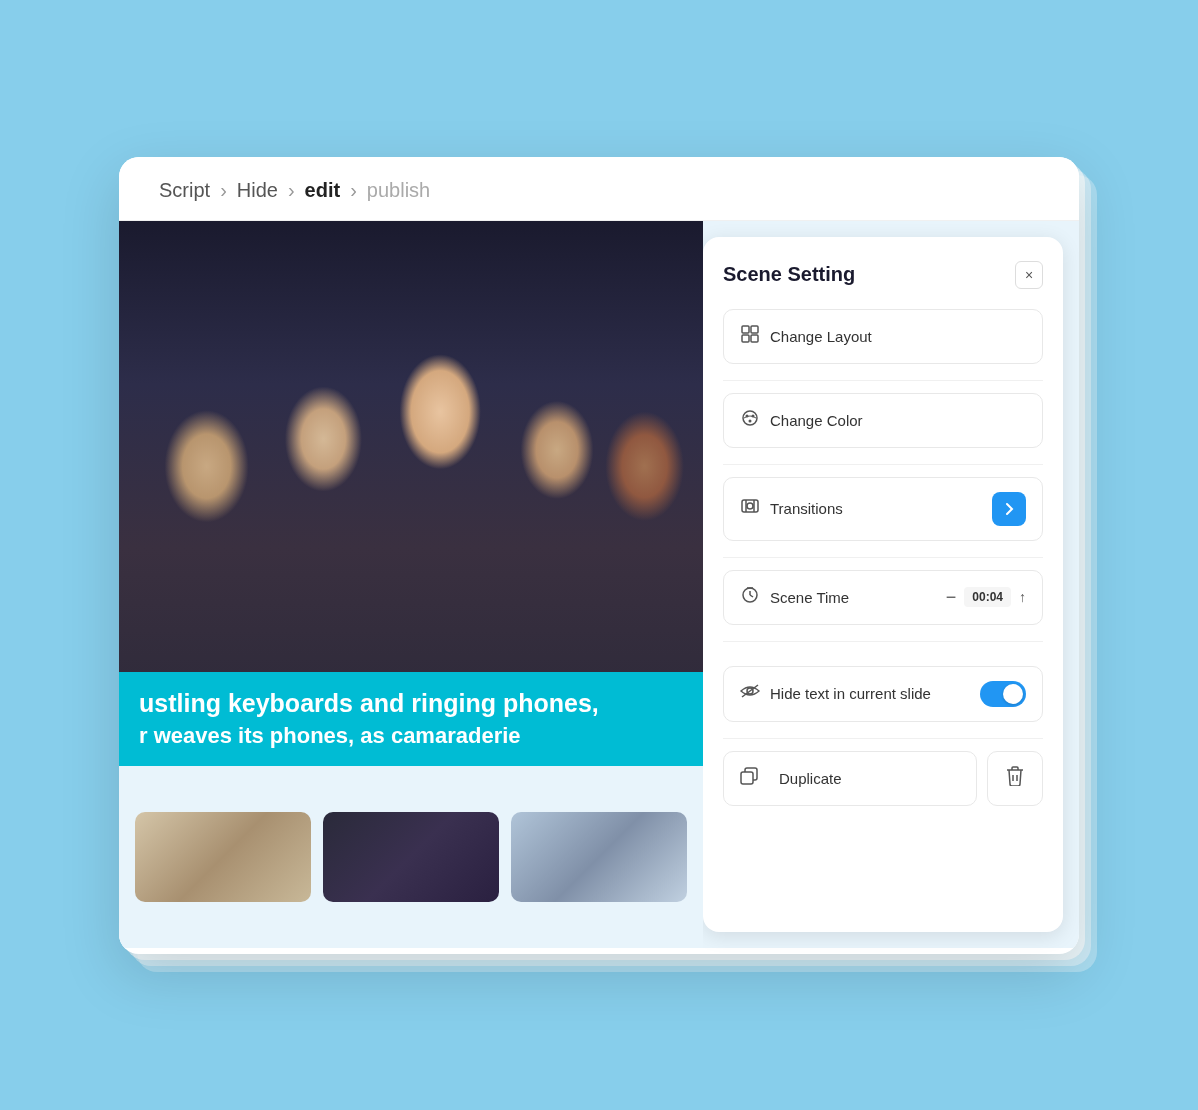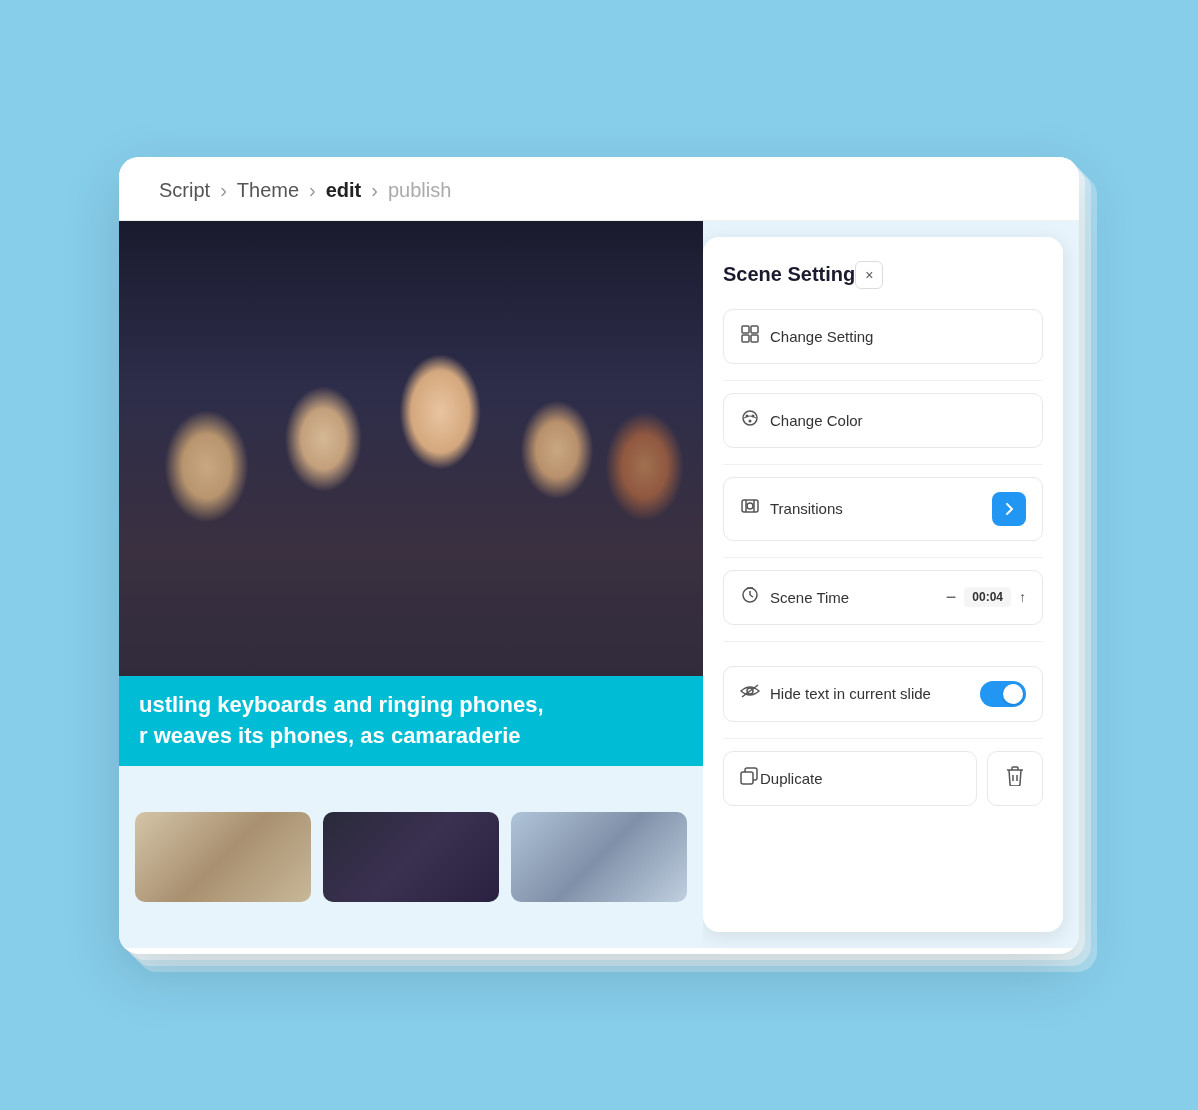--- a/index.html
+++ b/index.html
@@ -106,21 +106,21 @@
     .text-overlay {
       position: absolute;
       bottom: 0;
       left: 0;
       right: 0;
       background: #00bcd4;
       padding: 14px 20px;
     }
 
     .text-overlay-line1 {
-      font-size: 22px;
+      font-size: 25px;
       font-weight: 600;
       color: white;
       line-height: 1.4;
     }
 
     .text-overlay-line2 {
       font-size: 22px;
       font-weight: 600;
       color: white;
       line-height: 1.4;
@@ -159,21 +159,21 @@
       display: flex;
       flex-direction: column;
       gap: 0;
       height: calc(100% - 32px);
       overflow-y: auto;
     }
 
     .panel-header {
       display: flex;
       align-items: center;
-      justify-content: flex-start;
+      justify-content: space-between;
       margin-bottom: 20px;
     }
 
     .panel-title {
       font-size: 20px;
       font-weight: 700;
       color: #1a1a2e;
     }
 
     .close-btn {
@@ -305,21 +305,21 @@
       margin-bottom: 12px;
     }
 
     .duplicate-btn {
       flex: 1;
       border: 1.5px solid #e8e8e8;
       border-radius: 10px;
       padding: 2px 16px;
       display: flex;
       align-items: center;
-      gap: 2px;
+      gap: 21px;
       cursor: pointer;
       background: white;
     }
 
     .delete-btn {
       border: 1.5px solid #e8e8e8;
       border-radius: 10px;
       padding: 14px 16px;
       display: flex;
       align-items: center;
@@ -342,21 +342,21 @@
 
   <div class="stack-layer"></div>
   <div class="stack-layer"></div>
   <div class="stack-layer"></div>
 
   <div class="main-card">
 
     <div class="breadcrumb-area">
       <span class="breadcrumb-item">Script</span>
       <span class="breadcrumb-sep">›</span>
-      <span class="breadcrumb-item">Theme</span>
+      <span class="breadcrumb-item">Hide</span>
       <span class="breadcrumb-sep">›</span>
       <span class="breadcrumb-item active">edit</span>
       <span class="breadcrumb-sep">›</span>
       <span class="breadcrumb-item muted">publish</span>
     </div>
 
     <div class="content-area">
 
       <div class="left-panel">
 
@@ -385,21 +385,21 @@
 
         <div class="setting-row">
           <span class="setting-icon">
             <svg width="20" height="20" viewBox="0 0 20 20" fill="none" stroke="#555" stroke-width="1.5">
               <rect x="2" y="2" width="7" height="7" rx="1"></rect>
               <rect x="11" y="2" width="7" height="7" rx="1"></rect>
               <rect x="2" y="11" width="7" height="7" rx="1"></rect>
               <rect x="11" y="11" width="7" height="7" rx="1"></rect>
             </svg>
           </span>
-          <span class="setting-label">Change Setting</span>
+          <span class="setting-label">Change Layout</span>
         </div>
 
         <div class="divider"></div>
 
         <div class="setting-row">
           <span class="setting-icon">
             <svg width="20" height="20" viewBox="0 0 20 20" fill="none" stroke="#555" stroke-width="1.5">
               <circle cx="10" cy="10" r="7"></circle>
               <circle cx="7" cy="8" r="1.5" fill="#555" stroke="none"></circle>
               <circle cx="13" cy="8" r="1.5" fill="#555" stroke="none"></circle>

